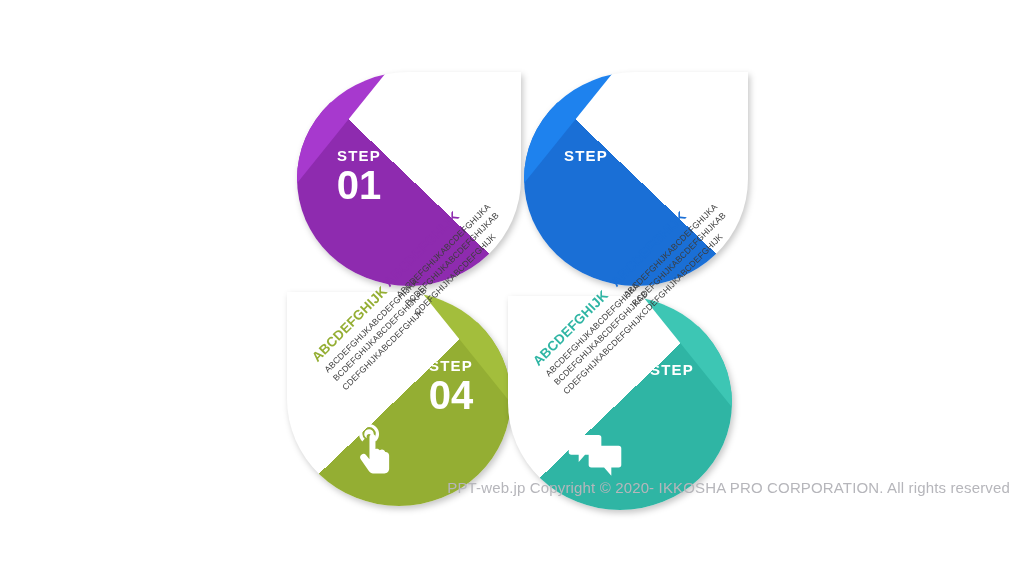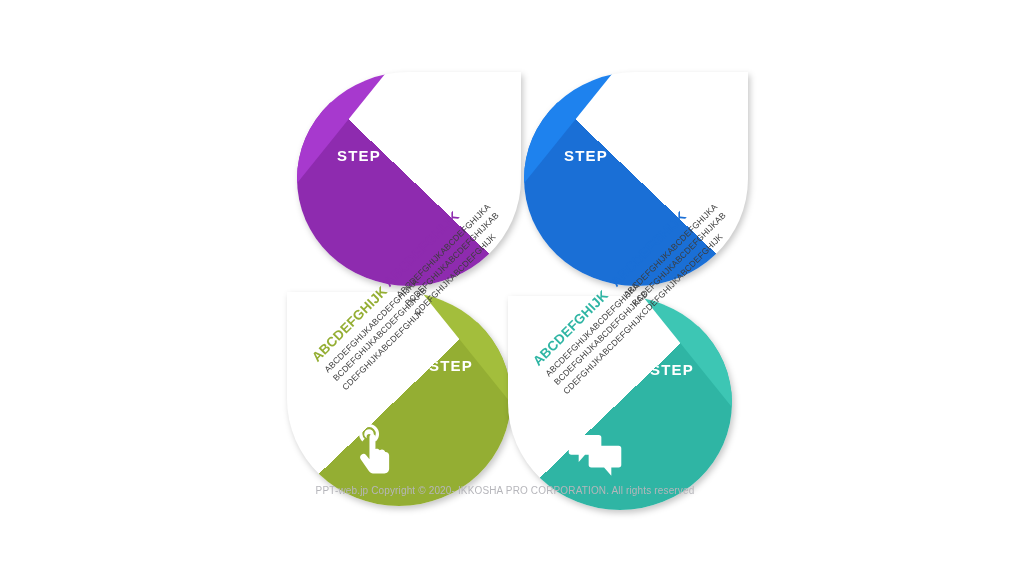--- a/index.html
+++ b/index.html
@@ -139,41 +139,42 @@
     line-height: 1.45;
     white-space: nowrap;
     letter-spacing: 0.1px;
   }
 
   
   #footer {
     position: absolute;
     left: 0; right: 14px;
     bottom: 8px;
-    text-align: center;
-    font-size: 10px;
+    text-align: right;
+    font-size: 15px;
     color: #b6b6bb;
     letter-spacing: 0.15px;
     white-space: nowrap;
   }
 </style>
 </head>
 <body>
 
 <div id="stage">
 
   <div class="petal dir-r" id="p0" style="left: 297px; top: 72px; --c-light: #A739CE; --c-dark: #8E2BAF;">
     <div class="shell">
       <div class="half"></div>
       <div class="wedge"></div>
       <div class="wedge2"></div>
     </div>
 
     <div class="steplabel">
       <span class="s-word">STEP</span>
+      <span class="s-num">01</span>
     </div>
 
     <div class="stepicon">
       <svg viewBox="0 0 64 64" aria-hidden="true">
         <circle cx="17" cy="11" r="6"></circle>
         <circle cx="47" cy="11" r="6"></circle>
         <path d="M8 20h9a5 5 0 0 1 5 5v4h-6v-3a2 2 0 0 0-2-2H8z"></path>
         <path d="M56 20h-9a5 5 0 0 0-5 5v4h6v-3a2 2 0 0 1 2-2h6z"></path>
         <rect x="6" y="27" width="4" height="16" rx="1"></rect>
         <rect x="54" y="27" width="4" height="16" rx="1"></rect>
@@ -226,20 +227,21 @@
 
   <div class="petal dir-l" id="p3" style="left: 287px; top: 292px; --c-light: #A3BE3C; --c-dark: #94AE33;">
     <div class="shell">
       <div class="half"></div>
       <div class="wedge"></div>
       <div class="wedge2"></div>
     </div>
 
     <div class="steplabel">
       <span class="s-word">STEP</span>
+      <span class="s-num">04</span>
     </div>
 
     <div class="stepicon">
       <svg viewBox="0 0 64 64" aria-hidden="true">
         <path d="M26.5 4.5c-6.1 0-11 4.9-11 11 0 3.2 1.4 6.1 3.6 8.1l2.6-2.8a7.4 7.4 0 1 1 9.7 0l2.6 2.8a10.9 10.9 0 0 0 3.6-8.1c0-6.1-5-11-11.1-11z"></path>
         <path d="M26.5 10.3a5.2 5.2 0 0 0-2.6 9.7V18c0-1.4 1.1-2.6 2.6-2.6s2.6 1.2 2.6 2.6v2a5.2 5.2 0 0 0-2.6-9.7z"></path>
         <path d="M47.6 36.3c-.9-.8-2-1.2-3.2-1.1-.5-1.5-1.9-2.6-3.6-2.6-.9 0-1.7.3-2.4.8-.7-1-1.9-1.7-3.2-1.7-.6 0-1.1.1-1.6.3V18.8c0-1.8-1.5-3.3-3.3-3.3s-3.3 1.5-3.3 3.3v24.6l-3.6-4.5a3.7 3.7 0 0 0-5.3-.5 3.8 3.8 0 0 0-.6 5.1l9 13.1c1 1.4 2.6 2.3 4.4 2.3h12.6c2.9 0 5.2-2.3 5.2-5.2V39.1c0-1.1-.4-2.1-1.1-2.8z"></path>
       </svg>
     </div>
 

